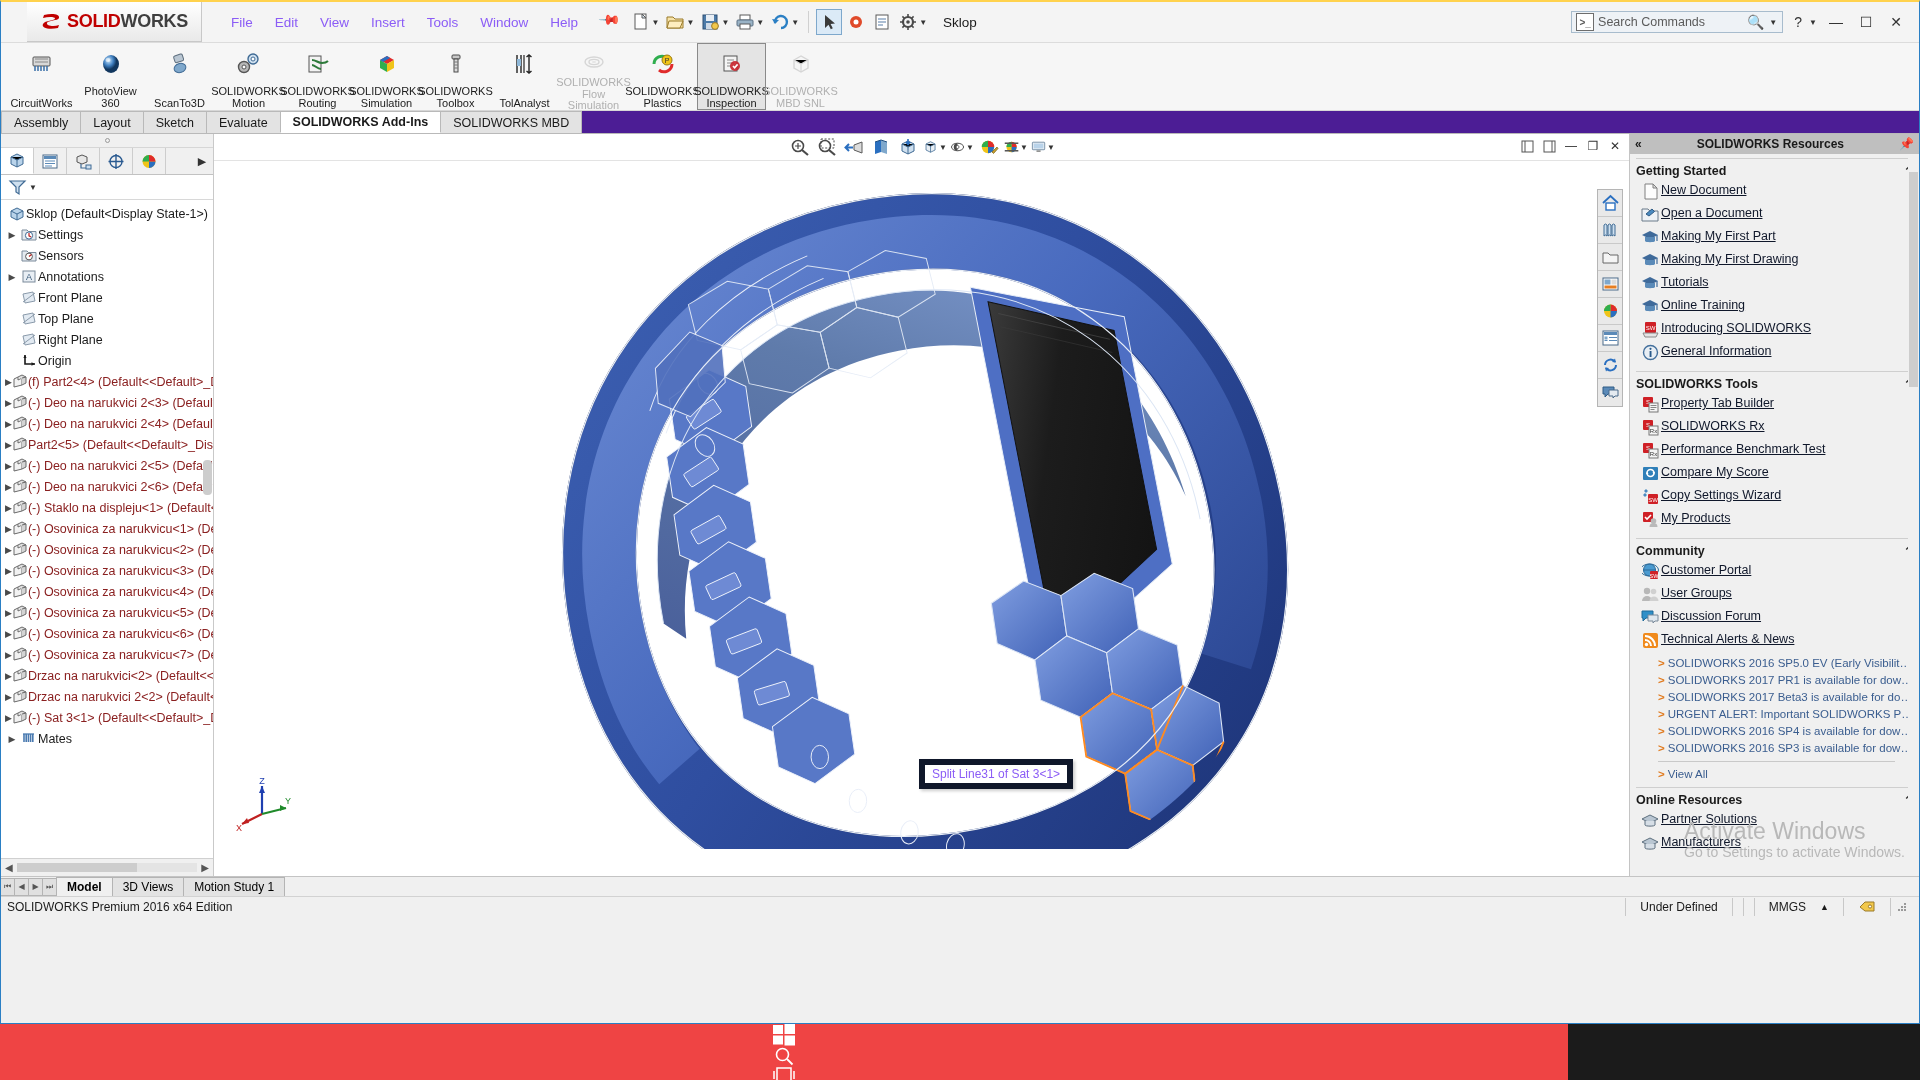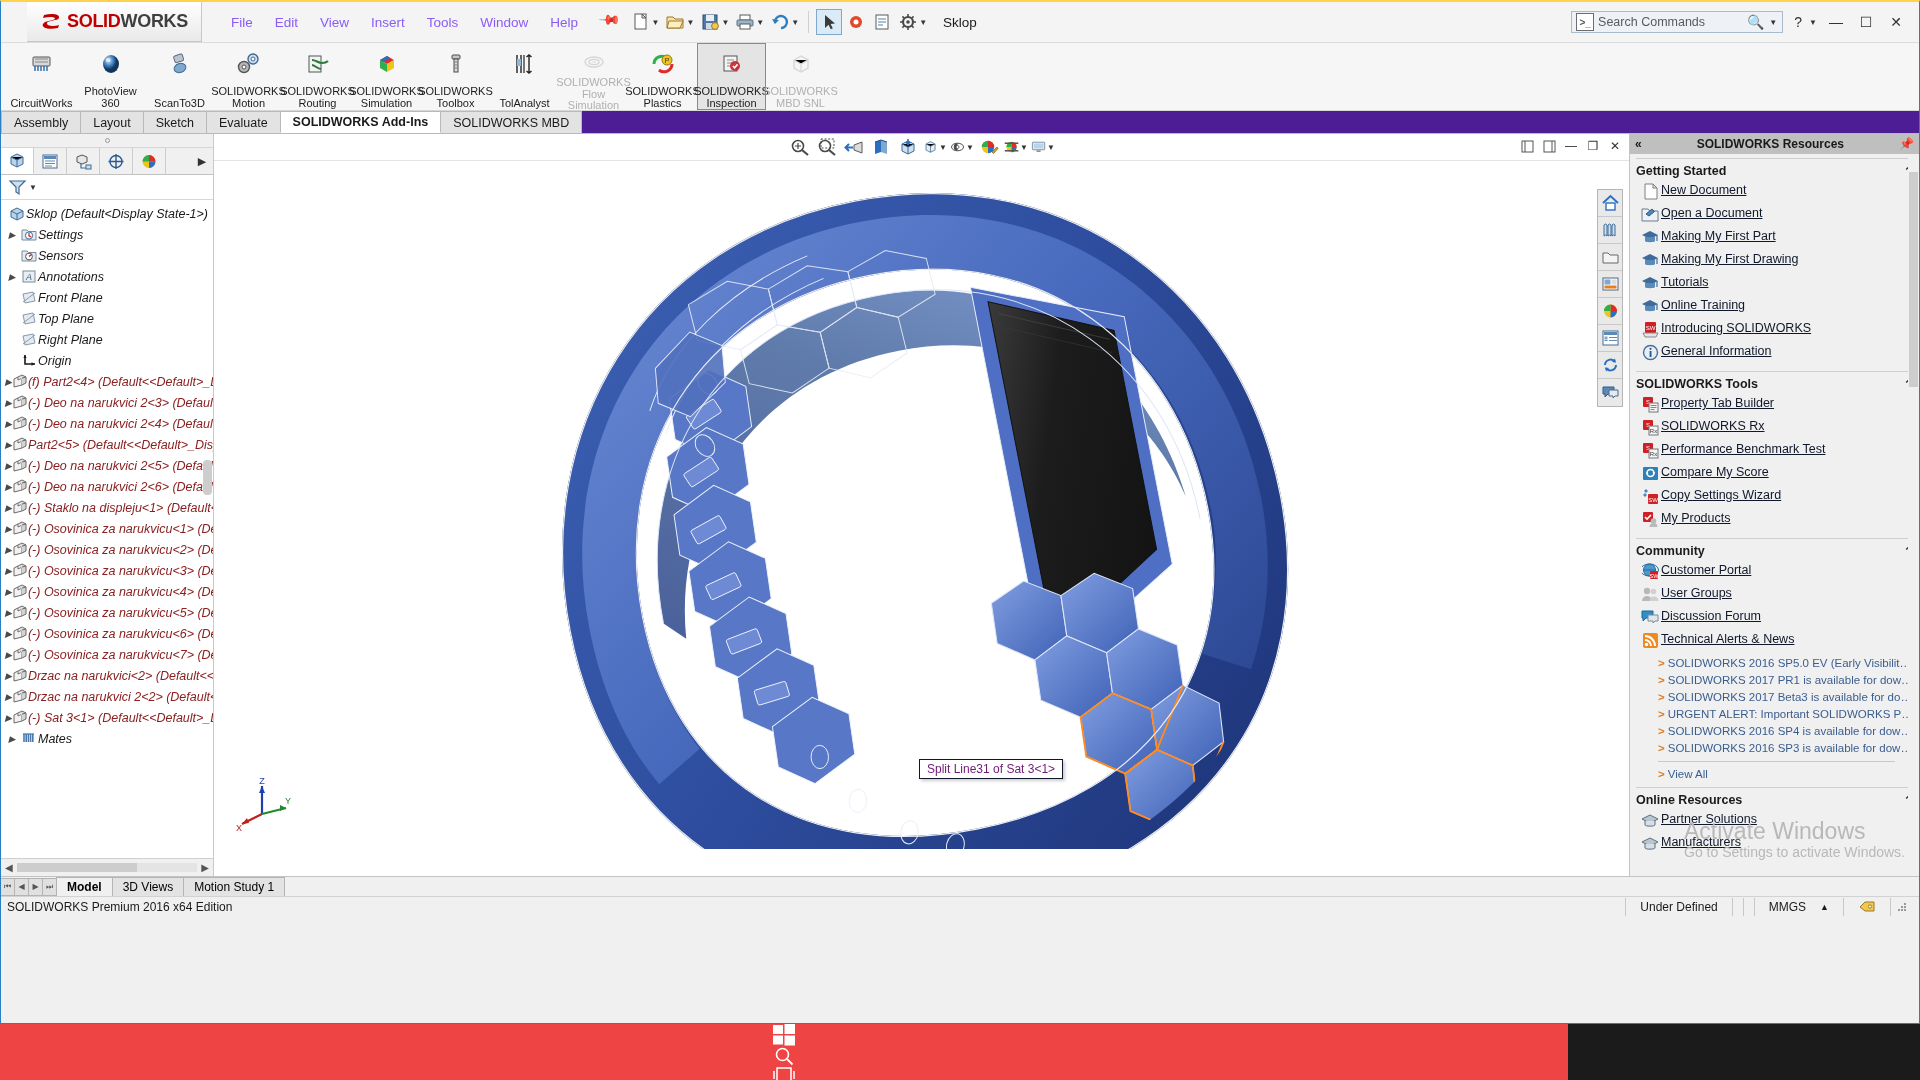--- a/index.html
+++ b/index.html
@@ -112,21 +112,21 @@
   .fm-handle .dot { width:5px;height:5px;border-radius:50%;border:1px solid #9a9a9a; }
   .fm-tabs { height:27px; background:#f0f0f0; display:flex; align-items:stretch;
              border-bottom:1px solid #c2c2c2; }
   .fm-tab { width:33px; display:flex; align-items:center; justify-content:center;
             border-right:1px solid #cdcdcd; cursor:default; }
   .fm-tab.on { background:#fff; border-bottom:1px solid #fff; }
   .fm-more { width:22px; display:flex;align-items:center;justify-content:center;
              font-size:11px;color:#333; margin-left:auto; }
   .fm-filter { height:25px; border-bottom:1px solid #d8d8d8; display:flex;
                align-items:center; padding-left:7px; }
-  .tree { flex:1; overflow:hidden; padding-top:3px; position:relative;font-style:italic; }
+  .tree { flex:1; overflow:hidden; padding-top:3px; position:relative; }
   .trow { height:21px; display:flex; align-items:center; white-space:nowrap;
           font-size:12.5px; padding-left:4px; cursor:default; }
   .exp { width:14px; display:flex; align-items:center; justify-content:center;
          color:#4a4a4a; font-size:9px; }
   .tico { width:19px; display:flex; align-items:center; justify-content:center; }
   .tlabel { color:#8a2020; }
   .tlabel.blk { color:#1a1a1a; }
   .tree-scroll {
     position:absolute; right:1px; top:260px; width:9px; height:35px;
     background:#cdcdcd; border-radius:4px;
@@ -152,22 +152,22 @@
 
   
   .vtool { position:absolute; right:6px; top:55px; width:26px;
            background:#e9e9e9; border:1px solid #b5b5b5; z-index:7; }
   .vtool .vb { height:27px; display:flex;align-items:center;justify-content:center;
                border-bottom:1px solid #c9c9c9; cursor:default; }
   .vtool .vb:last-child { border-bottom:none; }
 
   .triad { position:absolute; left:22px; bottom:40px; width:60px; height:60px; }
   .tooltip {
-    position:absolute; background:#fff; border:1px solid #0f172a;
-    padding:2px 7px; font-size:12px; color:#701a75; white-space:nowrap;
+    position:absolute; background:#fff; border:6px solid #0f172a;
+    padding:2px 7px; font-size:12px; color:#8b5cf6; white-space:nowrap;
     box-shadow:2px 2px 3px rgba(0,0,0,.2); z-index:20;
   }
 
   
   .taskpane { width:290px; background:#f0f0f0; border-left:1px solid #c4c4c4;
               display:flex; flex-direction:column; }
   .tp-head { height:20px; background:#bfbfbf; display:flex; align-items:center;
              padding:0 5px; font-size:12px; font-weight:bold; color:#1a1a1a; }
   .tp-head .ttl { flex:1; text-align:center; }
   .tp-body { flex:1; background:#f0f0f0; overflow:hidden; position:relative;

